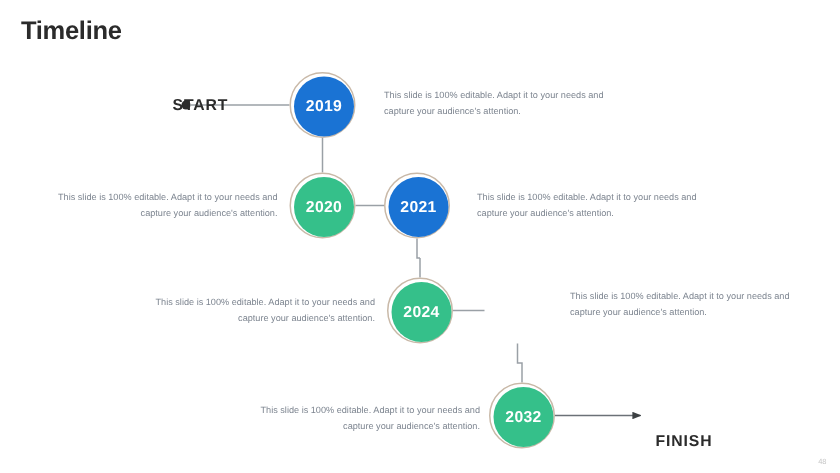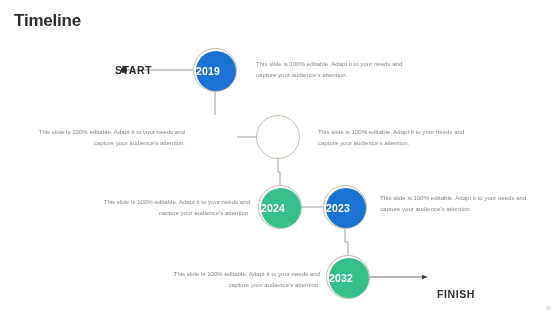--- a/index.html
+++ b/index.html
@@ -63,20 +63,21 @@
   .node .disc {
     position: absolute;
     left: 3px;
     top: 3px;
     width: 40px;
     height: 40px;
     border-radius: 50%;
     box-sizing: border-box;
     display: flex;
     align-items: center;
+    justify-content: center;
   }
   .node .disc.blue { background: #1a73d4; }
   .node .disc.green { background: #35c08a; }
   .node .yr {
     font-size: 10.5px;
     font-weight: bold;
     color: #ffffff;
     letter-spacing: 0.2px;
   }
   .endlabel {
@@ -140,38 +141,41 @@
     <div class="endlabel" style="left:86px; top:64px;padding-left:29px;">START</div>
     <div class="endlabel" style="left:437px; top:271px;margin-top:17px;">FINISH</div>
 
     <div class="node" style="left:193px; top:48px;">
       <div class="ring"></div>
       <div class="disc blue">
         <span class="yr">2019</span>
       </div>
     </div>
 
+    <div class="node" style="left:193px; top:115px;">
+      <div class="ring"></div>
+      <div class="disc green">
+        <span class="yr">2020</span>
+      </div>
+    </div>
 
     <div class="node" style="left:256px; top:115px;">
       <div class="ring"></div>
+      <div class="disc blue">
+        <span class="yr">2021</span>
+      </div>
     </div>
 
     <div class="node" style="left:258px; top:185px;">
       <div class="ring"></div>
       <div class="disc green">
         <span class="yr">2024</span>
       </div>
     </div>
 
-    <div class="node" style="left:323px; top:185px;">
-      <div class="ring"></div>
-      <div class="disc blue">
-        <span class="yr">2023</span>
-      </div>
-    </div>
 
     <div class="node" style="left:326px; top:255px;">
       <div class="ring"></div>
       <div class="disc green">
         <span class="yr">2032</span>
       </div>
     </div>
 
     <div class="desc left-align" style="left:256px; top:58px;">This slide is 100% editable. Adapt it to your needs and capture your audience's attention.</div>
     <div class="desc right-align" style="left:33px; top:126px;">This slide is 100% editable. Adapt it to your needs and capture your audience's attention.</div>

